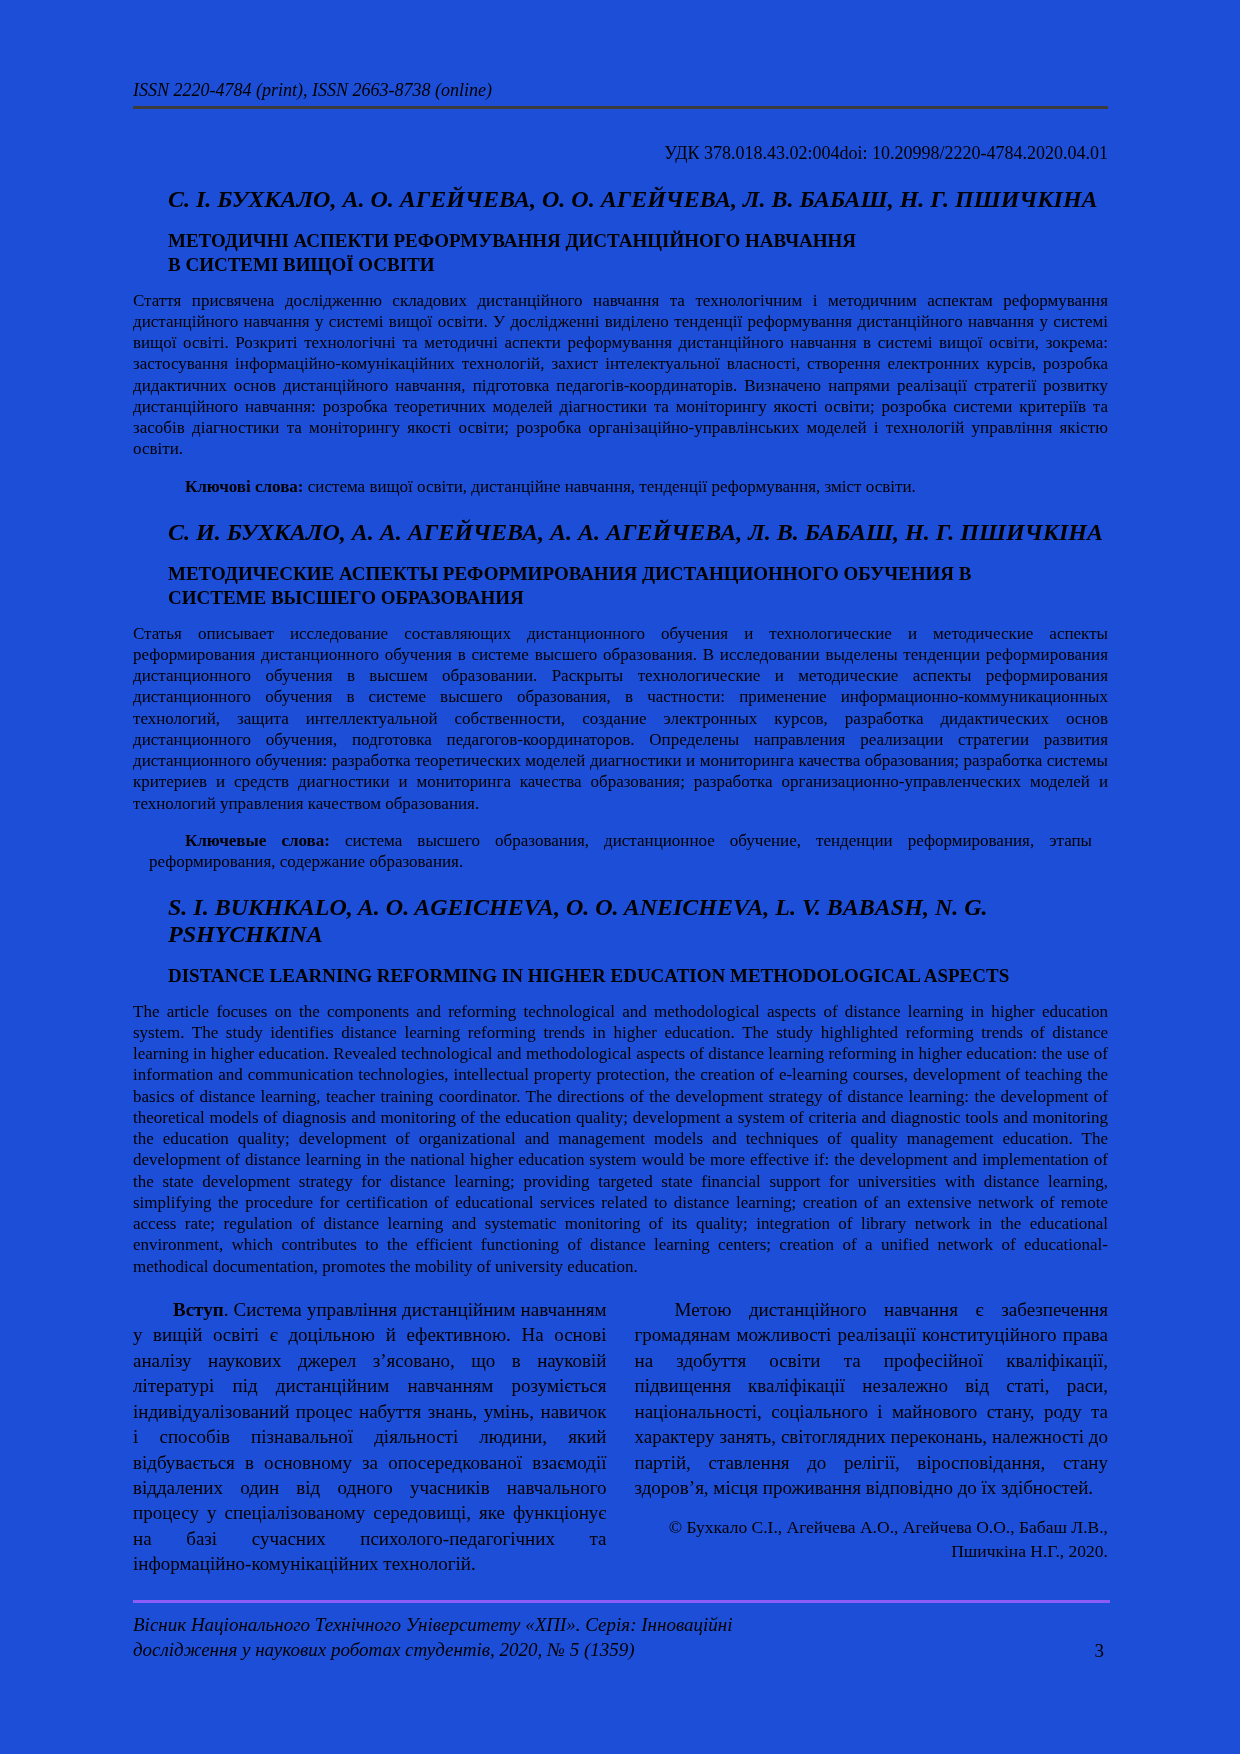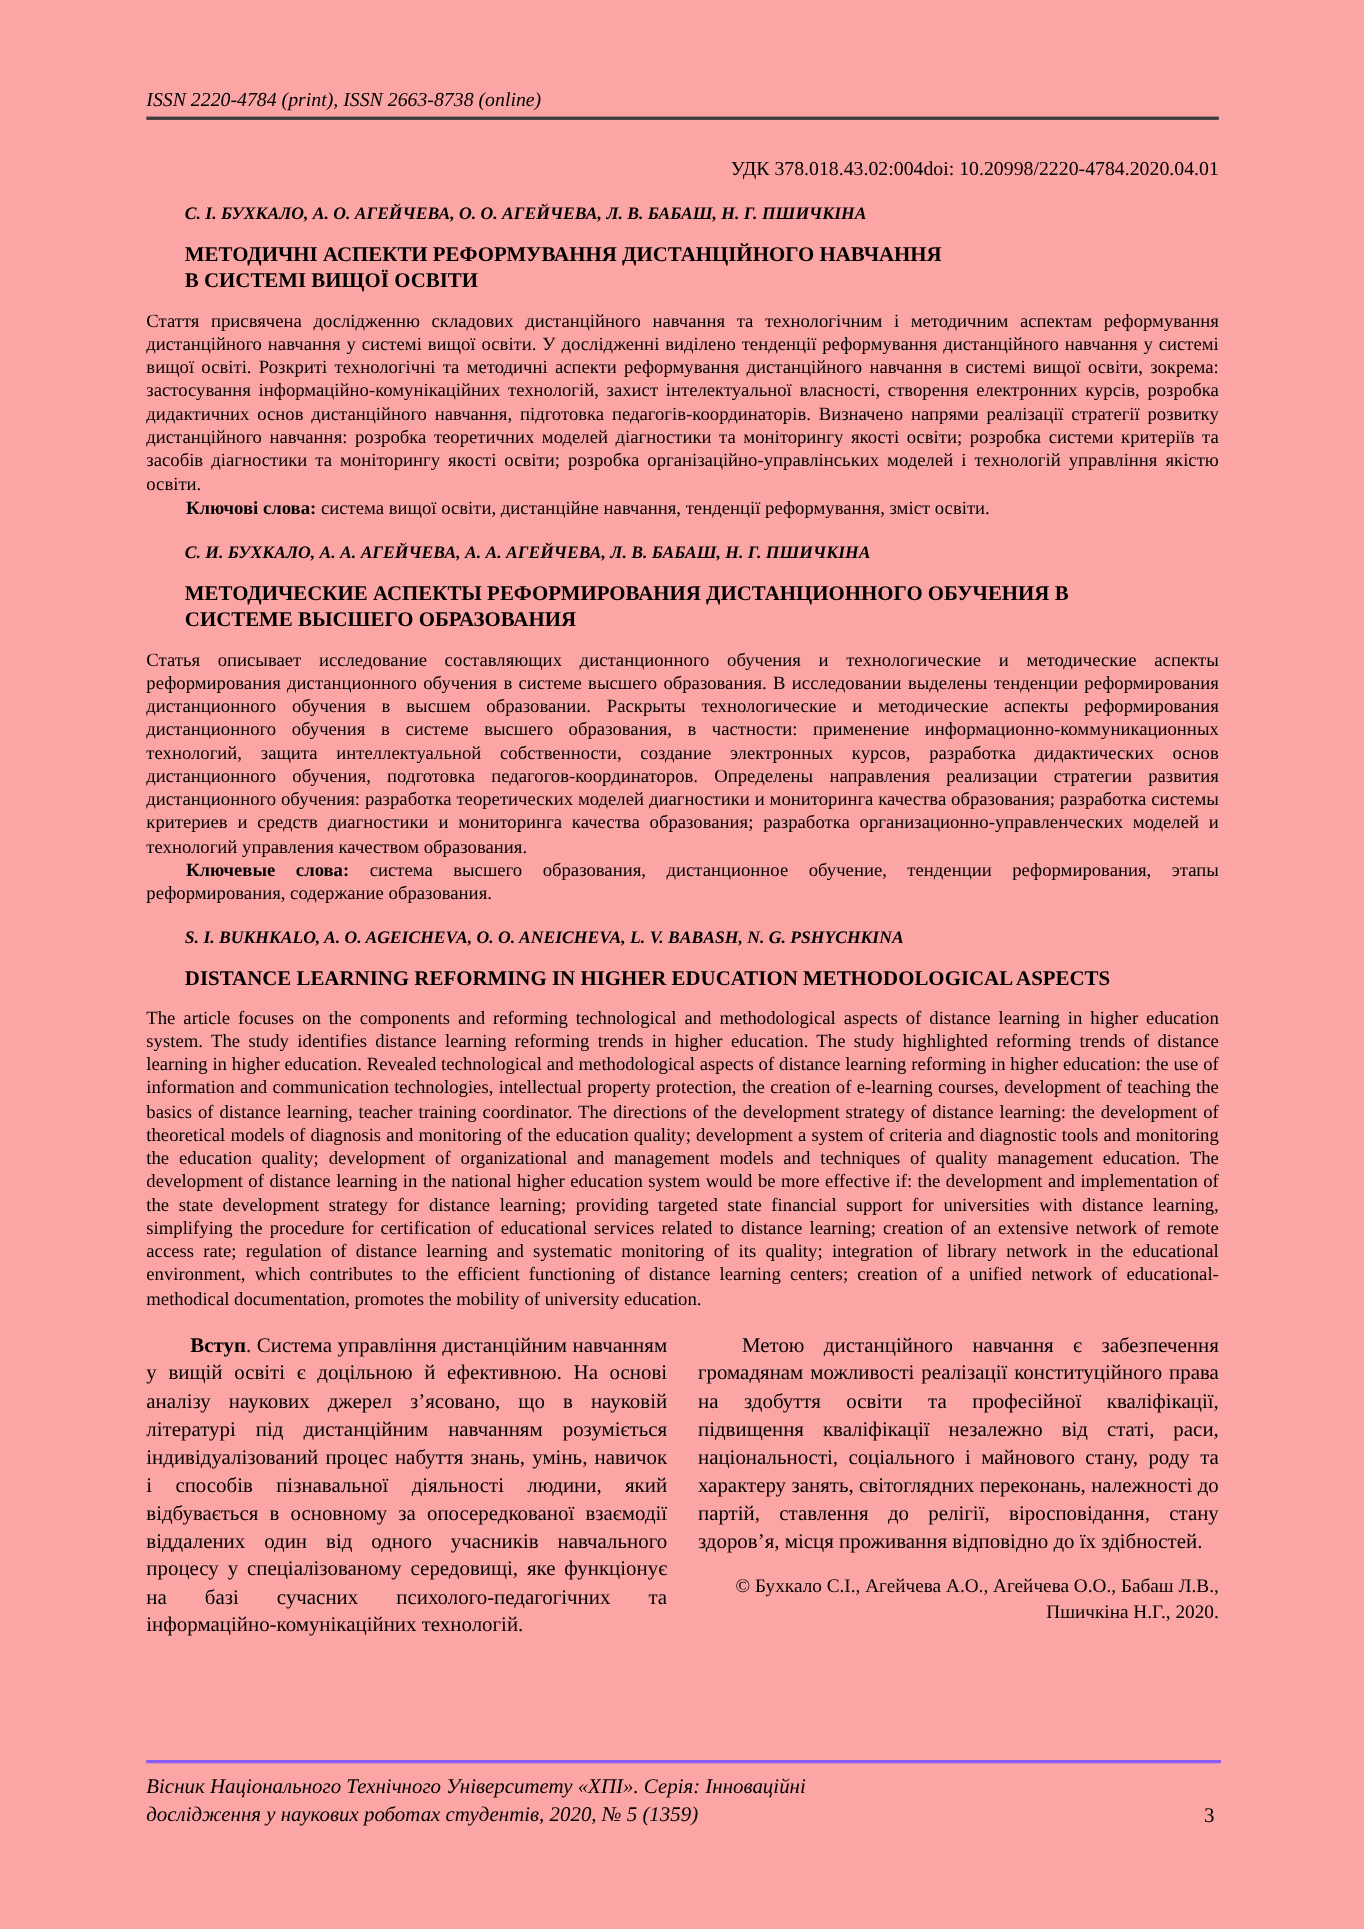--- a/index.html
+++ b/index.html
@@ -1,63 +1,63 @@
 <!DOCTYPE html>
 <html><head>
 <meta charset="utf-8">
 <style>
   html, body { margin: 0; padding: 0; background: #ffffff; }
   .page {
     position: relative;
     width: 1240px;
     height: 1754px;
     box-sizing: border-box;
-    background: #fca5a5;
+    background: #1d4ed8;
     padding: 80px 132px 0 133px;
     font-family: "Liberation Serif", serif;
     color: #000;
     overflow: hidden;
   }
   .issn-line {
     font-style: italic;
     font-size: 18px;
     padding-bottom: 5px;
     border-bottom: 3px solid #3c3c3c;
   }
   .meta-row {
     display: flex;
     justify-content: flex-end;
     font-size: 18px;
     margin-top: 34px;
   }
   .authors-line {
     font-weight: bold;
     font-style: italic;
-    font-size: 16px;
+    font-size: 24px;
     margin: 22px 0 0 35px;
   }
   .article-title {
     font-weight: bold;
     font-size: 19px;
     line-height: 1.28;
     margin: 16px 0 0 35px;
     white-space: pre-line;
   }
   .abstract {
     font-size: 17px;
     line-height: 1.25;
     text-align: justify;
     margin: 12px 0 0 0;
   }
   .kw-line {
     font-size: 17px;
     line-height: 1.25;
     text-align: justify;
     text-indent: 36px;
-    margin: 0;
+    margin: 16px;
   }
   .columns {
     display: grid;
     grid-template-columns: 1fr 1fr;
     column-gap: 28px;
     margin-top: 20px;
     font-size: 19px;
     line-height: 1.34;
     text-align: justify;
   }

